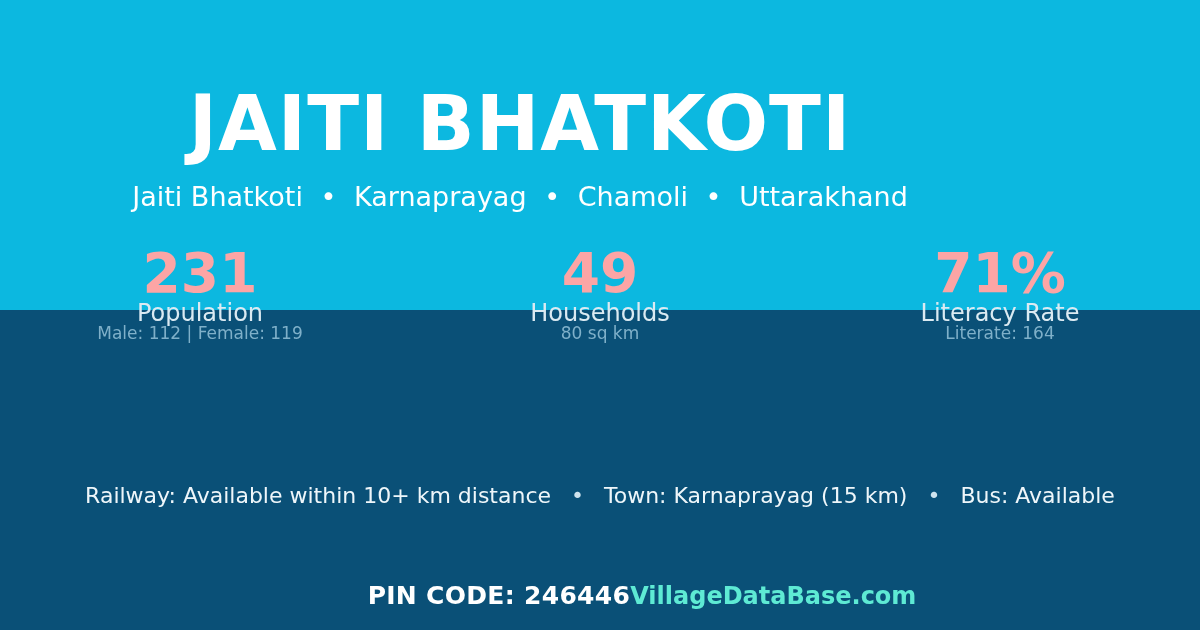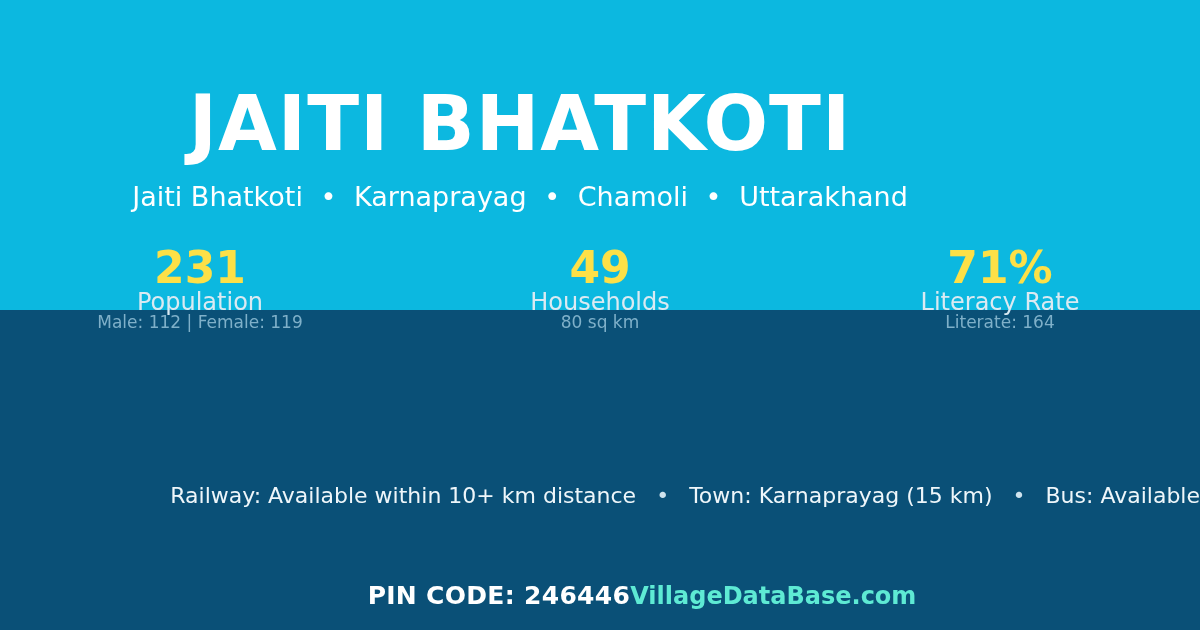--- a/index.html
+++ b/index.html
@@ -71,23 +71,23 @@
     left: 0;
     top: 246px;
     width: 1200px;
     display: flex;
   }
   .stat {
     flex: 1 1 0;
     text-align: center;
   }
   .stat-value {
-    font-size: 44px;
-    font-weight: 700;
-    color: #fde047;
+    font-size: 55px;
+    font-weight: 700;
+    color: #fca5a5;
     line-height: 1.0;
     letter-spacing: 0px;
   }
   .stat-label {
     font-size: 24px;
     font-weight: 400;
     color: #dbeaf2;
     line-height: 1.0;
   }
   .stat-sub {
@@ -96,21 +96,21 @@
     color: #7fb0c9;
     line-height: 1.0;
   }
 
   
   .transport {
     position: absolute;
     left: 0;
     top: 484px;
     width: 1200px;
-    text-align: right;
+    text-align: center;
     font-size: 22px;
     font-weight: 400;
     color: #eef6fa;
     line-height: 1.1;
     white-space: nowrap;
   }
   .transport .sep {
     display: inline-block;
     padding: 0 13px;
     color: #cfe3ee;

